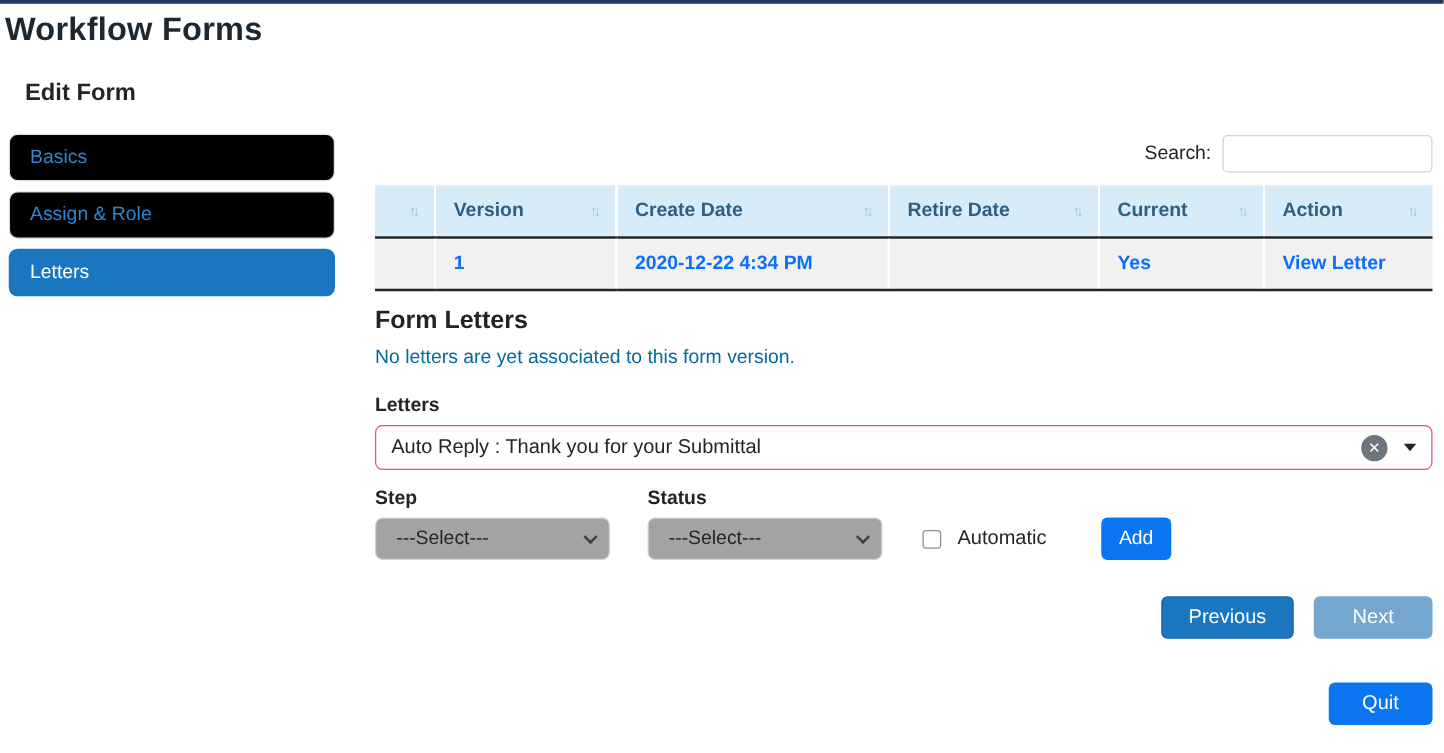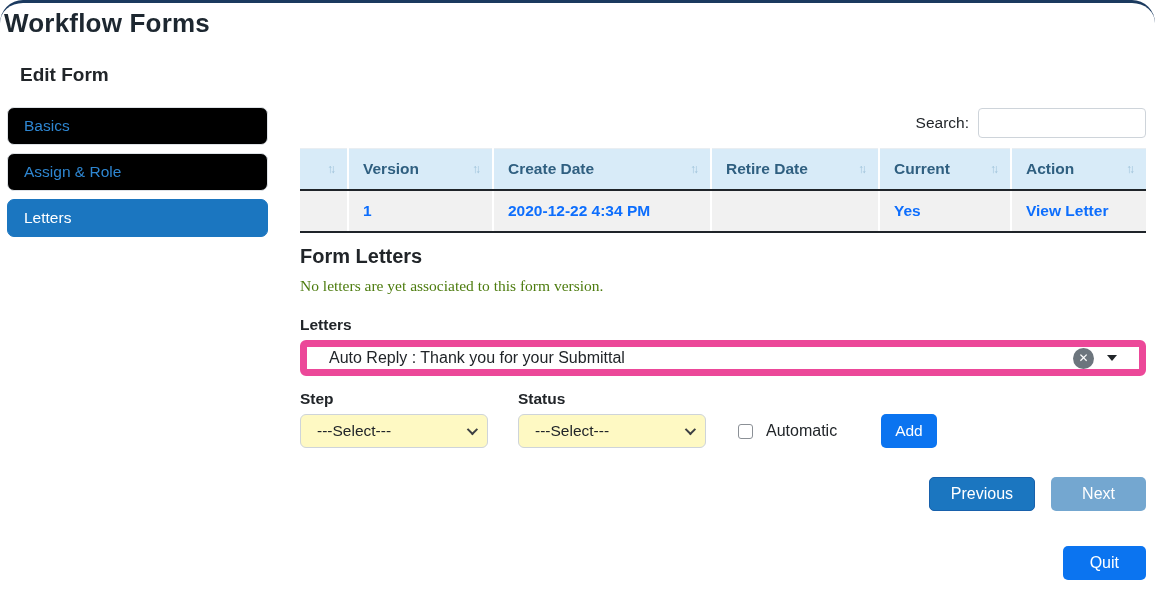--- a/index.html
+++ b/index.html
@@ -2,21 +2,21 @@
 <html style="--top-border: #1b3a5f; --accent: #0b74f0; --link-blue: #0d6efd; --sidebar-link: #2e86d1; --active-item: #1b76c0; --previous: #1b76c0; --next-disabled: #74a7d0; --table-header-bg: #d8ebf8; --table-header-text: #2f5f80; --row-bg: #f1f1f1;"><head>
 <meta charset="utf-8">
 <style>
   * { box-sizing: border-box; margin: 0; padding: 0; }
   html, body { background: #fff; }
   body {
     width: 1155px; height: 602px; overflow: hidden;
     font-family: "Liberation Sans", "DejaVu Sans", sans-serif;
     color: #212529; font-size: 15.5px;
   }
-  .page { width: 1155px; height: 602px; border-top: 3px solid var(--top-border, #1b3a5f); border-radius: 23px; }
+  .page { width: 1155px; height: 602px; border-top: 3px solid var(--top-border, #1b3a5f); }
   .page-title {
     margin: 5px 0 0 4px; font-size: 26px; font-weight: 700; color: #1d2730; letter-spacing: .2px;
   }
   .sub-title { margin: 25px 0 0 20px; font-size: 19px; font-weight: 700; color: #212529; }
 
   .main { display: flex; margin-top: 21px; }
 
   
   .sidebar { width: 261px; margin-left: 7px; flex: none; }
   .nav-item {
@@ -47,47 +47,47 @@
   .th-inner { display: flex; justify-content: space-between; align-items: center; }
   .sort-icon { color: #9fc3da; font-size: 12px; letter-spacing: -3px; padding-right: 2px; flex: none; cursor: pointer; }
   .data-table td {
     background: var(--row-bg, #f1f1f1); color: var(--link-blue, #0d6efd); font-weight: 700;
     padding: 11px 12px 11px 14px; border-bottom: 2px solid #1f2429; border-right: 2px solid #fff;
     font-size: 15.5px;
   }
   .cell-link { color: var(--link-blue, #0d6efd); cursor: pointer; }
 
   .section-heading { margin-top: 12px; font-size: 20px; font-weight: 600; color: #212529; }
-  .section-note { margin-top: 9px; font-size: 15.5px; color: #4d7c0f; font-family: Liberation Serif, serif; }
+  .section-note { margin-top: 9px; font-size: 15.5px; color: #0369a1; }
 
   .field-label { margin-top: 21px; font-weight: 700; font-size: 15.5px; }
 
   .combo {
-    margin-top: 6px; height: 36px; border: 7px solid #ec4899; border-radius: 6px;
-    display: flex; align-items: center; padding: 0 22px; background: #fff; cursor: pointer; justify-content: center;
+    margin-top: 6px; height: 36px; border: 1px solid #ec4899; border-radius: 6px;
+    display: flex; align-items: center; padding: 0 12px; background: #fff; cursor: pointer; justify-content: center;
   }
   .combo-text { flex: 1; font-size: 16px; color: #212529; white-space: nowrap; overflow: hidden; }
   .clear-btn {
     width: 21px; height: 21px; border-radius: 50%; background: #6c757d; color: #fff;
     display: flex; align-items: center; justify-content: center; font-size: 12px; font-weight: 700;
     cursor: pointer; flex: none;
   }
   .caret-down {
     width: 0; height: 0; border-left: 5px solid transparent; border-right: 5px solid transparent;
     border-top: 6px solid #212529; margin-left: 13px; flex: none;
   }
 
   .controls-row { display: flex; margin-top: 14px; align-items: flex-start; }
   .select-group { width: 188px; }
   .select-group.status { margin-left: 30px; }
   .select-group .field-label { margin-top: 0; }
   .select-box {
     margin-top: 6px; height: 34px; border: 1px solid #ced4da; border-radius: 6px;
     display: flex; align-items: center; justify-content: space-between;
-    padding: 0 12px 0 16px; background: #fef9c3; cursor: pointer; font-size: 15.5px;
+    padding: 0 12px 0 16px; background: #a3a3a3; cursor: pointer; font-size: 15.5px;
   }
   .chevron {
     width: 8px; height: 8px; border-right: 2px solid #3c3f43; border-bottom: 2px solid #3c3f43;
     transform: rotate(45deg) translateY(-2px); flex: none;
   }
   .checkbox-group { margin-left: 32px; align-self: flex-end; margin-bottom: 8px; display: flex; align-items: center; }
   input[type="checkbox"] {
     appearance: none; width: 15px; height: 15px; border: 1px solid #8b9096; border-radius: 3px;
     background: #fff; cursor: pointer;
   }

